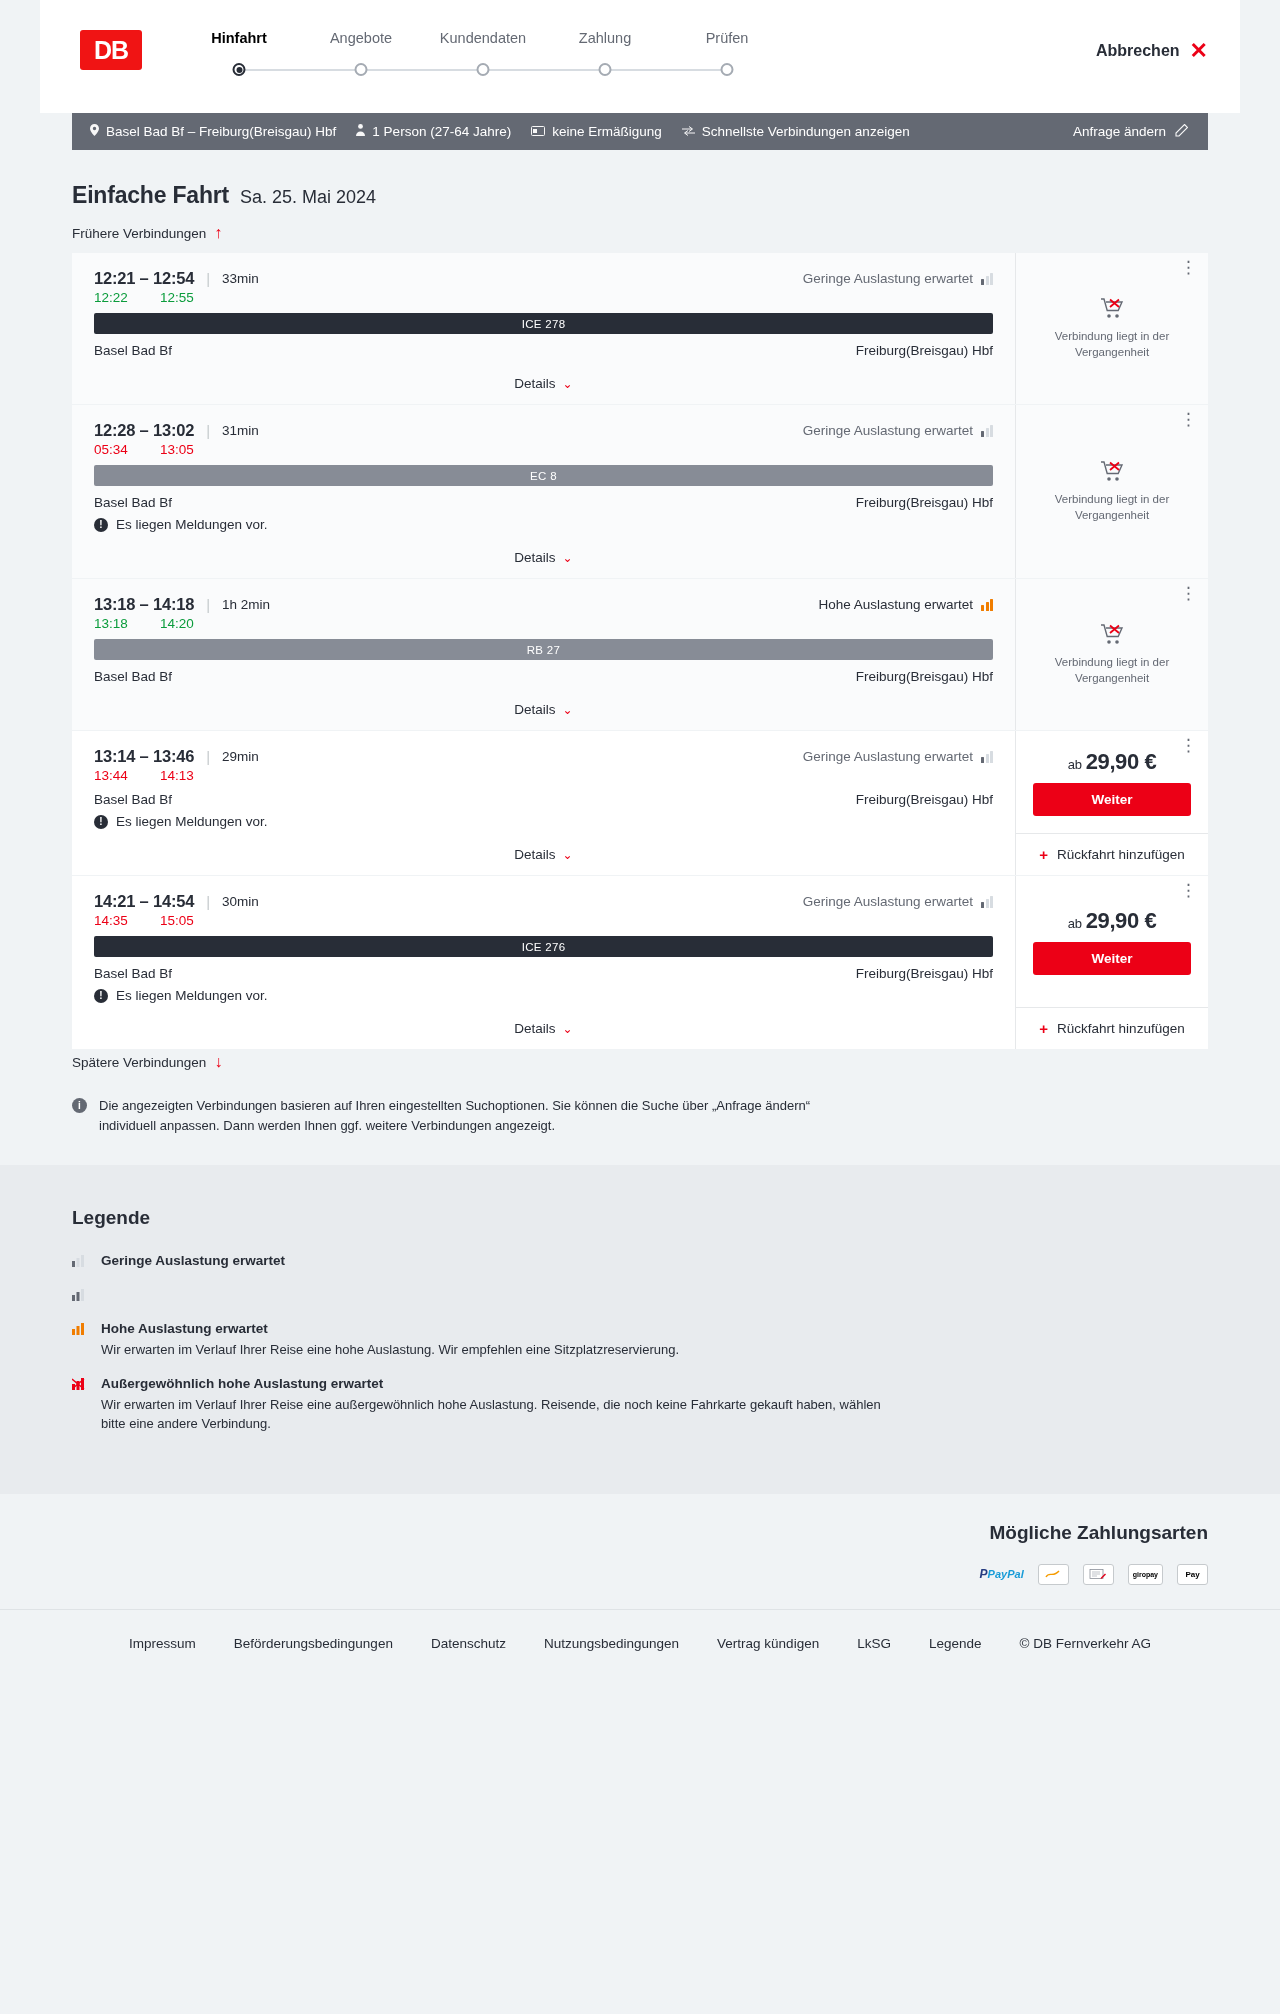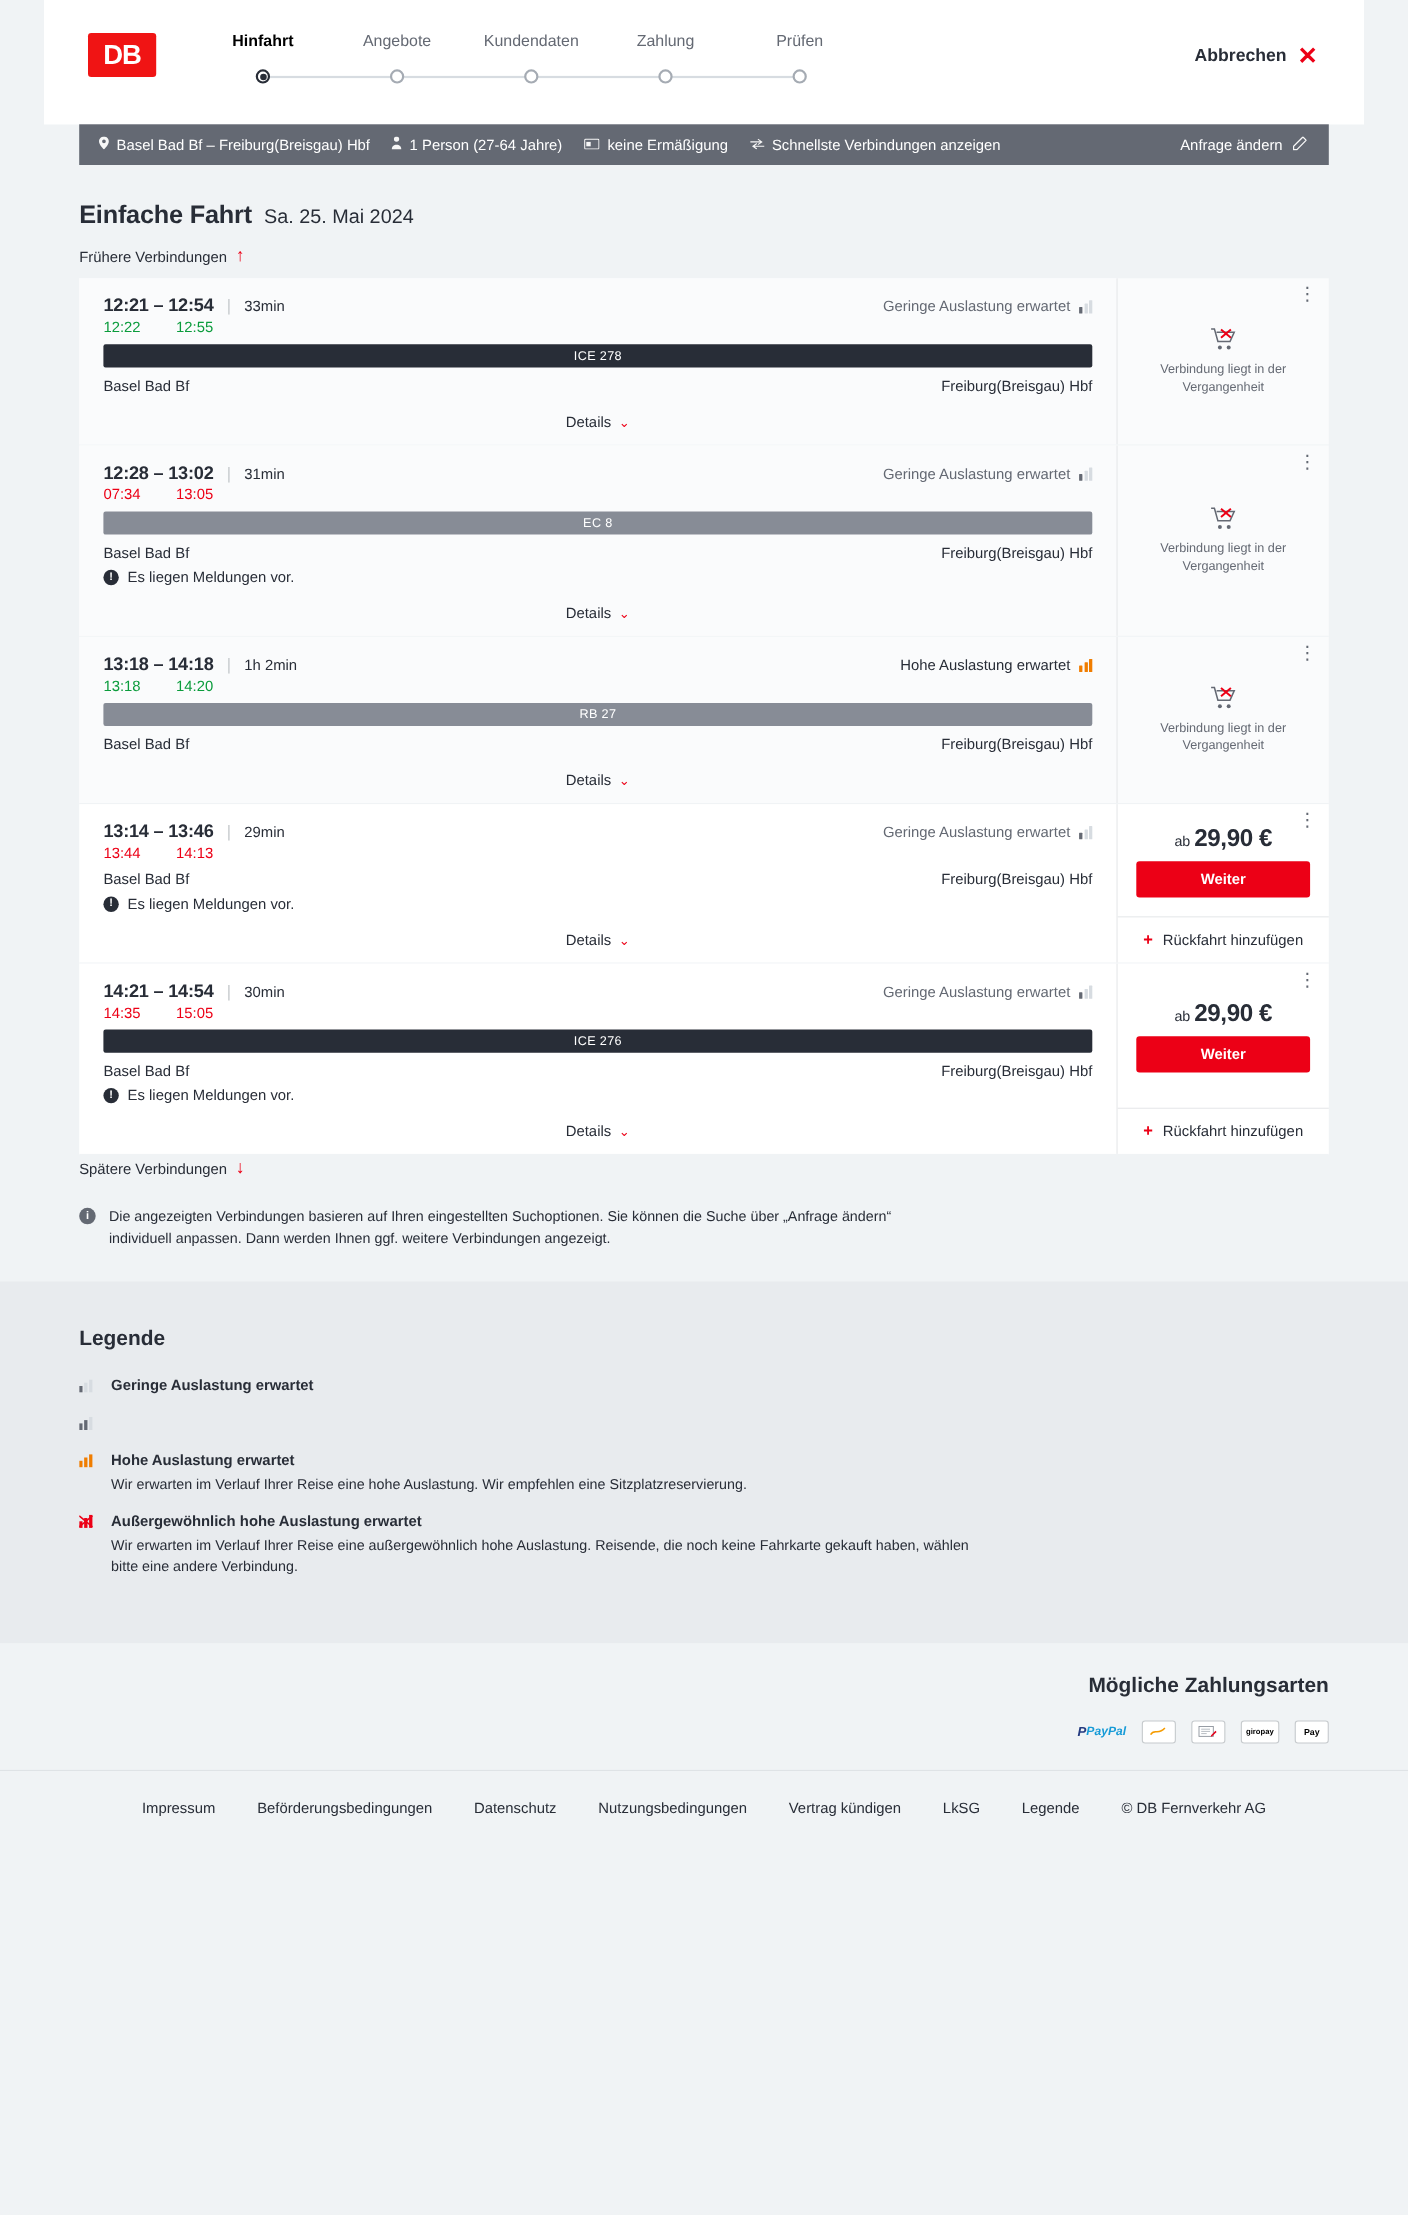--- a/index.html
+++ b/index.html
@@ -92,21 +92,21 @@
     content: "";
     position: absolute;
     left: 50%; top: 50%;
     transform: translate(-50%,-50%);
     width: 6px; height: 6px;
     background: #282d37;
     border-radius: 50%;
   }
   .cancel {
     position: absolute;
-    right: 42px;
+    right: 32px;
     top: 40px;
     display: flex;
     align-items: center;
     gap: 10px;
     cursor: pointer;
   }
   .cancel .txt { font-size: 16px; font-weight: bold; color: #282d37; }
   .cancel .x {
     color: #ec0016;
     font-size: 22px;
@@ -560,21 +560,21 @@
               <span class="occ">
                 <span>Geringe Auslastung erwartet</span>
                 <span class="bars low">
                   <i></i>
                   <i></i>
                   <i></i>
                 </span>
               </span>
             </div>
             <div class="row2 red">
-              <span class="t2">07:34</span>
+              <span class="t2">05:34</span>
               <span class="t2">13:05</span>
             </div>
             <div class="trainbar grey">EC 8</div>
             <div class="row3">
               <span>Basel Bad Bf</span>
               <span>Freiburg(Breisgau) Hbf</span>
             </div>
             <div class="warn">
               <span class="bang">!</span>
               <span>Es liegen Meldungen vor.</span>

